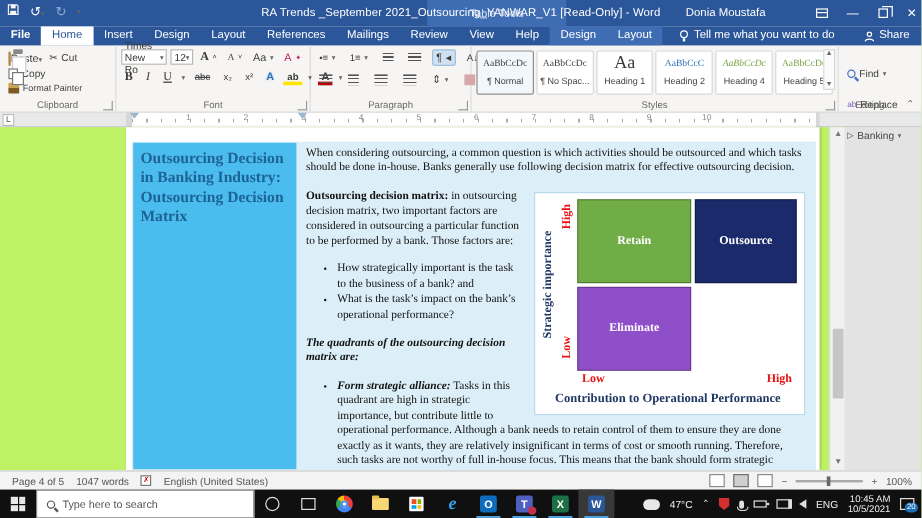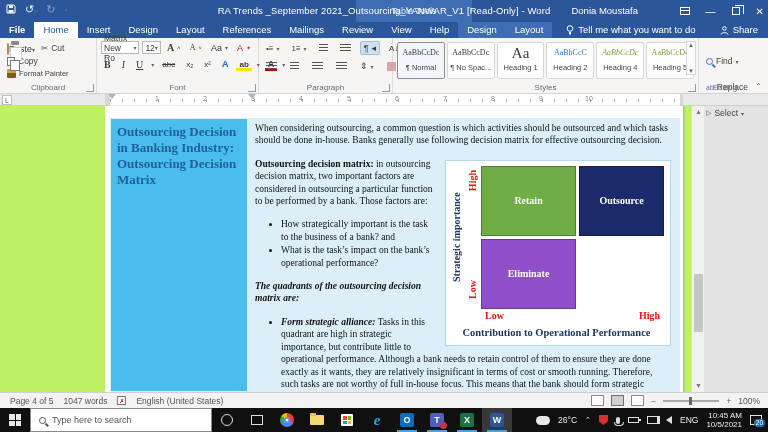--- a/index.html
+++ b/index.html
@@ -246,21 +246,21 @@
         <span class="fp-ic"></span>
         <span style="font-size:7.5px;">Format Painter</span>
       </div>
     <div class="glabel">Clipboard</div>
     <div class="launcher"></div>
   </div>
 
   <div class="rgroup" id="grp-font">
     <div style="display:flex; gap:3px; align-items:center;">
       <span class="fontname">
-          <span>Matrix New Ro</span>
+          <span>Times New Ro</span>
           <span class="caret">▾</span>
         </span>
       <span class="fontsize">
           <span>12</span>
           <span class="caret">▾</span>
         </span>
       <span class="btn">
           <span class="fx fmt-b">A</span>
           <span style="font-size:6px;">˄</span>
         </span>
@@ -373,21 +373,21 @@
         <span class="mag"></span>
         <span>Find</span>
         <span class="caret">▾</span>
       </div>
     <div class="mini btn">
         <span style="color:#7a5fb5;font-size:7px;">ab</span>
         <span>Replace</span>
       </div>
     <div class="mini btn">
         <span style="font-size:7px;">▷</span>
-        <span>Select</span>
+        <span>Banking</span>
         <span class="caret">▾</span>
       </div>
     <div class="glabel">Editing</div>
   </div>
 
   <div id="collapse">⌃</div>
 </div>
 
 <div id="ruler">
   <div id="tabsel">L</div>
@@ -524,21 +524,21 @@
       <span class="appsq teams">T<span class="badge"></span></span>
     </div>
   <div class="tslot open">
       <span class="appsq excel">X</span>
     </div>
   <div class="tslot open active">
       <span class="appsq wordsq">W</span>
     </div>
   <div id="tray">
     <span class="weather-ic"></span>
-    <span>26°C</span>
+    <span>47°C</span>
     <span style="font-size:7px;">⌃</span>
     <span class="shield-ic"></span>
     <span class="mic-ic"></span>
     <span class="batt-ic"></span>
     <span class="net-ic"></span>
     <span class="spk-ic"></span>
     <span>ENG</span>
     <span id="clock">
       <span>10:45 AM</span><br>
       <span>10/5/2021</span>

